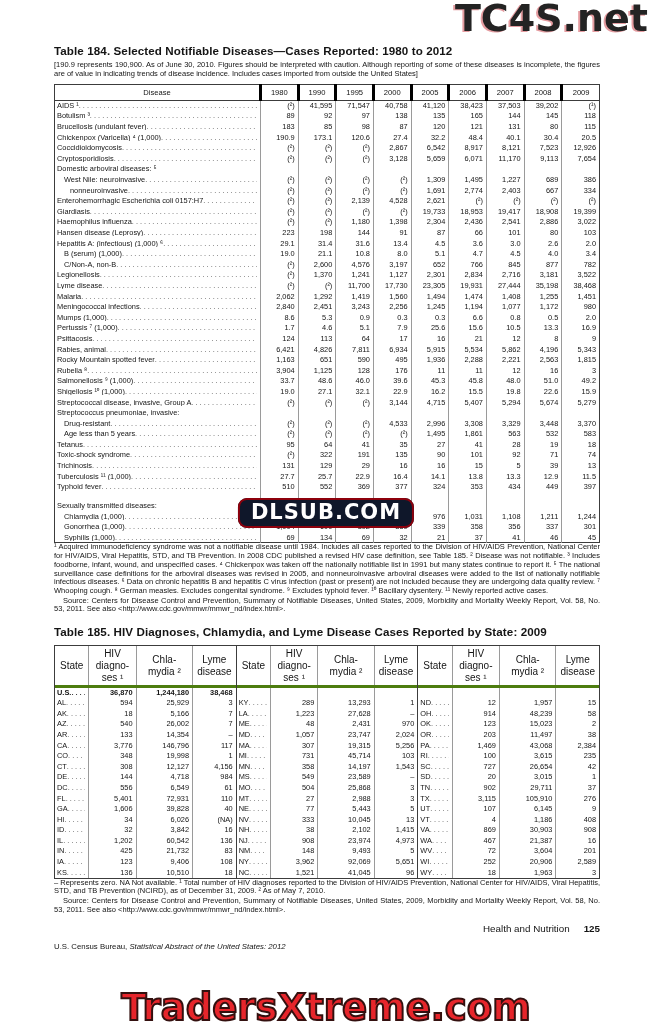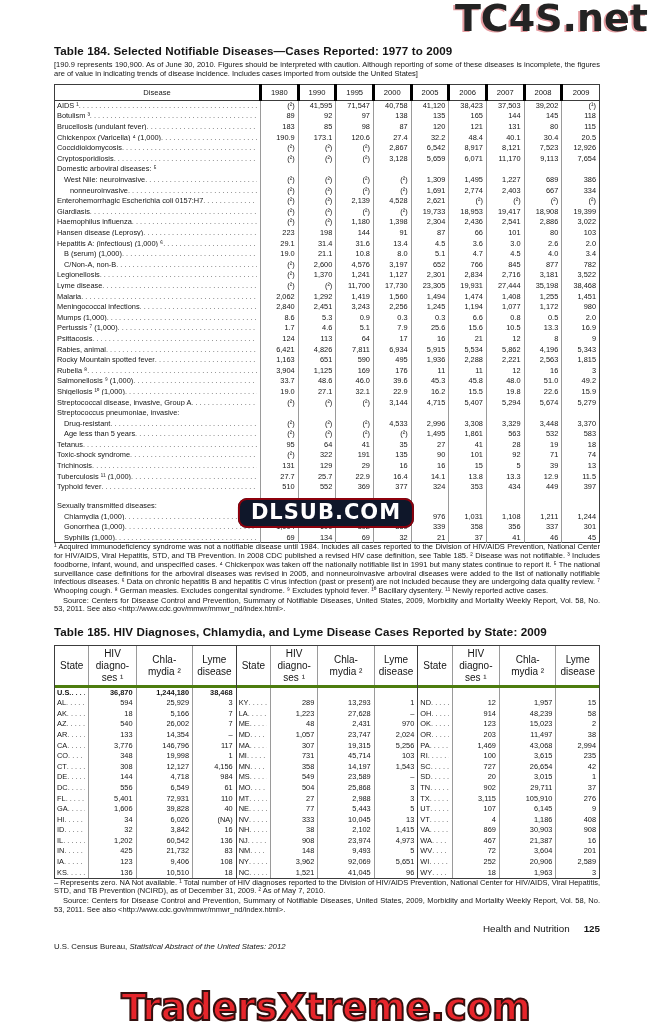--- a/index.html
+++ b/index.html
@@ -46,21 +46,21 @@
 .census .it{font-style:italic}
 .wm-top{position:absolute;top:-4px;right:4px;font-size:38px;font-weight:800;color:#232323;font-family:"DejaVu Sans",sans-serif;text-shadow:-2px 1px 0 rgba(195,35,45,.45);z-index:5}
 .wm-mid{position:absolute;left:50%;top:498px;transform:translateX(-50%);background:#0f172a;color:#fff;font-weight:bold;font-size:21px;font-family:"DejaVu Sans",sans-serif;letter-spacing:1px;padding:2px 13px 4px;border-radius:9px;box-shadow:inset 0 0 0 2px #8d000c;z-index:6}
 .wm-bottom{position:absolute;left:50%;bottom:-5px;transform:translateX(-50%);font-size:37px;font-weight:800;font-family:"DejaVu Sans",sans-serif;color:#e6252b;-webkit-text-stroke:2px #33100f;white-space:nowrap;z-index:7}
 </style>
 </head>
 <body>
 
 <div class="page">
 
-  <h1 class="t-title">Table 184. Selected Notifiable Diseases—Cases Reported: 1977 to 2009</h1>
+  <h1 class="t-title">Table 184. Selected Notifiable Diseases—Cases Reported: 1980 to 2012</h1>
   <p class="t-note">[190.9 represents 190,900. As of June 30, 2010. Figures should be interpreted with caution. Although reporting of some of these diseases is incomplete, the figures are of value in indicating trends of disease incidence. Includes cases imported from outside the United States]</p>
 
   <table id="t184">
       <colgroup>
         <col class="dis">
         <col>
         <col>
         <col>
         <col>
         <col>
@@ -510,21 +510,21 @@
         </tr>
         <tr class="">
           <td>
             <div class="lw ind0">
               <span class="lt">Rubella ⁸</span>
               <span class="dots"></span>
             </div>
           </td>
           <td class="v">3,904</td>
           <td class="v">1,125</td>
-          <td class="v">169</td>
+          <td class="v">128</td>
           <td class="v">176</td>
           <td class="v">11</td>
           <td class="v">11</td>
           <td class="v">12</td>
           <td class="v">16</td>
           <td class="v">3</td>
         </tr>
         <tr class="">
           <td>
             <div class="lw ind0">
@@ -1287,21 +1287,21 @@
             </tr>
             <tr>
               <td>
                 <div class="lw">
                   <span class="lt">PA</span>
                   <span class="dots"></span>
                 </div>
               </td>
               <td class="v">1,469</td>
               <td class="v">43,068</td>
-              <td class="v">2,994</td>
+              <td class="v">2,384</td>
             </tr>
             <tr>
               <td>
                 <div class="lw">
                   <span class="lt">RI</span>
                   <span class="dots"></span>
                 </div>
               </td>
               <td class="v">100</td>
               <td class="v">3,615</td>

